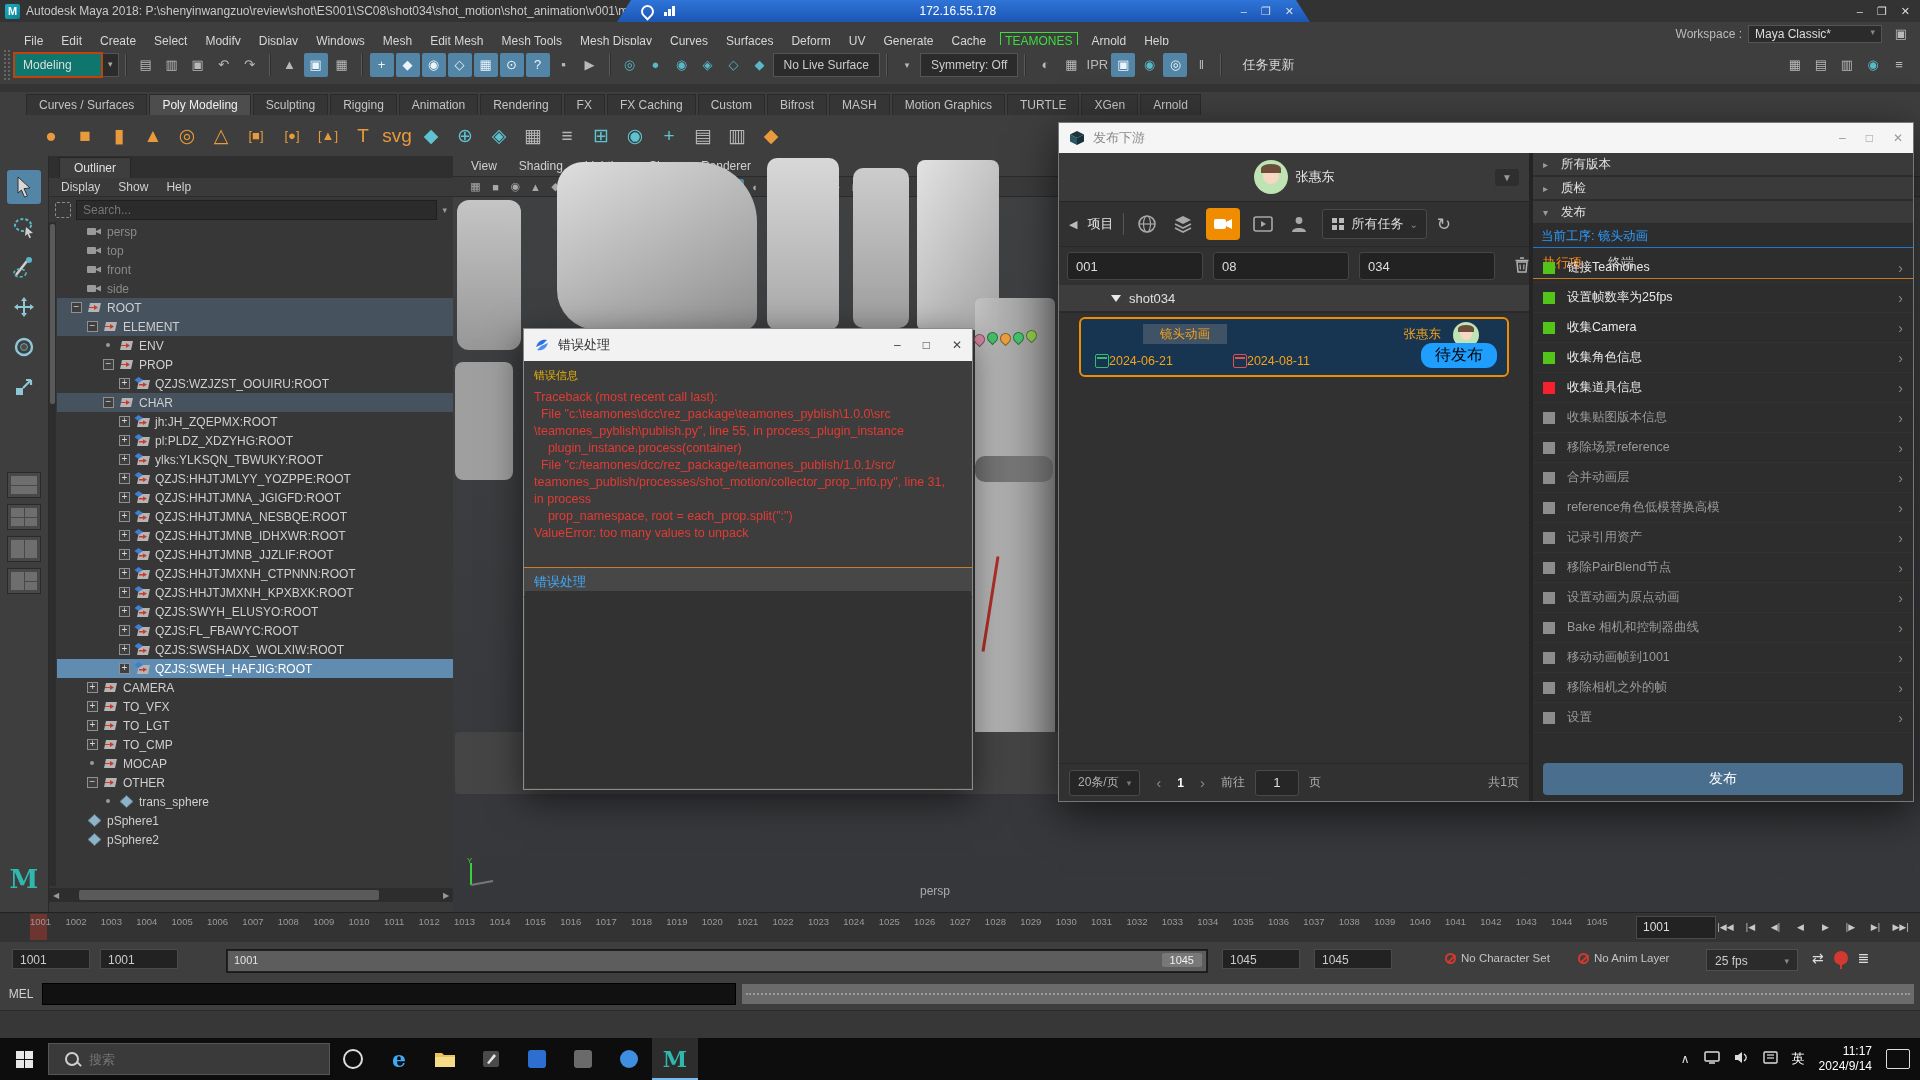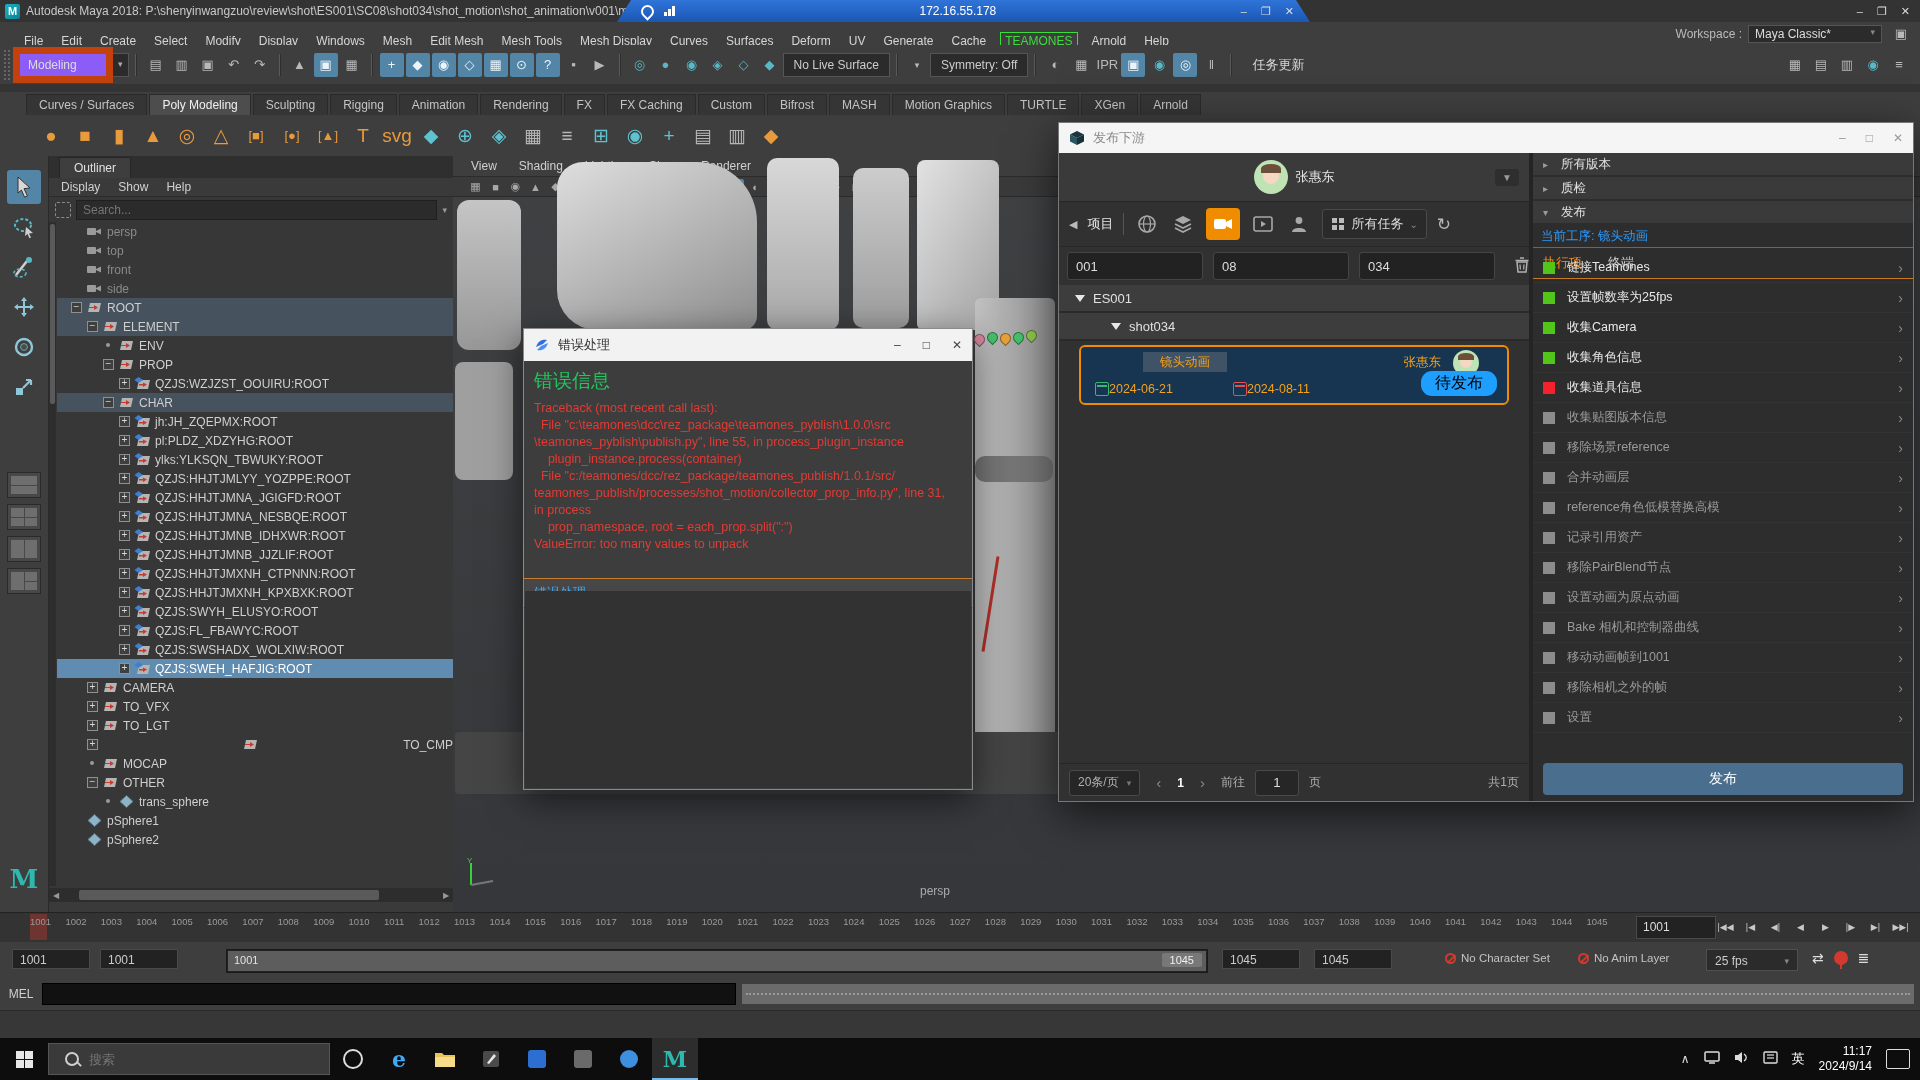--- a/index.html
+++ b/index.html
@@ -27,21 +27,21 @@
   
   #menubar{left:0;top:22px;width:1920px;height:23px;background:#3e3e3e;border-bottom:1px solid #2c2c2c}
   #menus{display:flex;gap:0;padding-left:10px;height:100%;align-items:center}
   #menus li{list-style:none;padding:0 9px;color:#d6d6d6;font-size:12px;white-space:nowrap}
   #menus li.teamones{color:#3ddc3d;border:1px solid #3ddc3d;padding:1px 4px;margin:0 5px}
   #wsgroup{right:6px;top:22px;height:23px;gap:6px}
   #wsbox{background:#2b2b2b;border:1px solid #555;color:#ddd;padding:1px 6px;min-width:120px;font-size:12px;display:flex;justify-content:space-between;gap:8px}
 
   
   #statusbar{left:0;top:45px;width:1920px;height:39px;background:#3e3e3e;border-bottom:1px solid #2c2c2c;display:flex;align-items:center}
-  .modebox{background:#8b5cf6;border:7px solid #c2410c;color:#ddd;height:22px;line-height:22px;padding:0 8px;min-width:70px}
+  .modebox{background:#0f766e;border:2px solid #c2410c;color:#ddd;height:22px;line-height:22px;padding:0 8px;min-width:70px}
   .caretbox{background:#2b2b2b;border:1px solid #555;border-left:none;height:22px;line-height:20px;padding:0 5px;color:#aaa;font-size:9px}
   .tbico{width:24px;height:24px;display:inline-flex;align-items:center;justify-content:center;color:#b9b9b9;
          font-size:13px;border-radius:2px;margin:0 1px}
   .tbico.on{background:#5285a6;color:#eaf4fa}
   .tbico.teal{color:#59b8c6}
   .fieldbox{background:#2b2b2b;border:1px solid #555;color:#ccc;height:22px;line-height:22px;padding:0 10px;font-size:12px}
   #taskupd{color:#d8d8d8;font-size:13px;margin-left:14px}
   #gapstrip{left:0;top:84px;width:1920px;height:8px;background:#343434}
 
   
@@ -108,21 +108,21 @@
   #persp-label{position:absolute;left:467px;bottom:14px;color:#ababab;font-size:12px}
   #axis{position:absolute;left:10px;bottom:18px}
   .pin{position:absolute;width:9px;height:9px;border-radius:50% 50% 50% 0;transform:rotate(-45deg);border:1px solid rgba(0,0,0,.4)}
   #redcurve{position:absolute;width:3px;height:96px;background:#b23028;transform:rotate(9deg)}
 
   
   #errdlg{left:523px;top:328px;width:450px;height:462px;background:#3d3d3d;border:1px solid #8a8a8a;box-shadow:0 10px 34px rgba(0,0,0,.55);box-sizing:border-box}
   #errdlg .tbar{height:32px;background:#f2f2f2;display:flex;align-items:center;padding:0 10px;gap:8px}
   #errdlg .tbar .txt{color:#333;font-size:13px;flex:1}
   #errdlg .tbar .wb{color:#444;font-size:12px;display:flex;gap:22px}
-  #err-info{color:#22c55e;font-size:19px;padding:7px 10px 4px}
+  #err-info{color:#eab308;font-size:11px;padding:7px 10px 4px}
   #err-tb{padding:2px 10px;height:168px}
   .tbline{white-space:pre;color:#e23b33;font-size:12.5px;line-height:17px}
   #err-orange{height:0;border-top:1px solid #c87d2e;margin-top:8px}
   #err-listband{background:#474747;border-bottom:1px solid #272727;padding:5px 10px;color:#3fa7f5;font-size:13px}
   #err-empty{position:absolute;left:1px;right:1px;bottom:1px;top:262px;background:#323232}
 
   
   #pubwin{left:1058px;top:122px;width:856px;height:680px;background:#313131;border:1px solid #777;
           box-shadow:0 12px 40px rgba(0,0,0,.6);box-sizing:border-box}
   #pubwin .tbar{height:30px;background:#f5f5f5;display:flex;align-items:center;padding:0 10px;gap:8px}
@@ -841,21 +841,21 @@
 
           <svg class="i-xf" viewBox="0 0 17 13">
             <path d="M4 2 L15 2 L13 11 L2 11 Z" fill="#b5b5b5"></path>
             <path d="M3 6 L8 6 L8 4 L12 6.5 L8 9 L8 7 L3 7 Z" fill="#c83a2d"></path>
           </svg>
 
         </span>
         <span class="lbl">TO_LGT</span>
       </div>
 
-      <div class="onode xf" style="padding-left: 30px; justify-content: space-between;">
+      <div class="onode xf" style="padding-left: 30px;">
         <span class="exp plus"></span>
         <span class="ico">
 
           <svg class="i-xf" viewBox="0 0 17 13">
             <path d="M4 2 L15 2 L13 11 L2 11 Z" fill="#b5b5b5"></path>
             <path d="M3 6 L8 6 L8 4 L12 6.5 L8 9 L8 7 L3 7 Z" fill="#c83a2d"></path>
           </svg>
 
         </span>
         <span class="lbl">TO_CMP</span>
@@ -1095,24 +1095,20 @@
       <input value="034" style="">
       <span id="pub-trash">
         <svg width="18" height="18" viewBox="0 0 18 18">
             <path d="M4 6 L14 6 L13 16 L5 16 Z" fill="none" stroke="#b0b0b0" stroke-width="1.5"></path>
             <line x1="2.5" y1="4.5" x2="15.5" y2="4.5" stroke="#b0b0b0" stroke-width="1.5"></line>
             <line x1="7" y1="2" x2="11" y2="2" stroke="#b0b0b0" stroke-width="1.5"></line>
             <line x1="7" y1="8.5" x2="7.4" y2="13.5" stroke="#b0b0b0" stroke-width="1.2"></line>
             <line x1="11" y1="8.5" x2="10.6" y2="13.5" stroke="#b0b0b0" stroke-width="1.2"></line>
           </svg>
       </span>
-    </div>
-    <div class="ptree-row" style="padding-left:16px">
-      <span class="tri"></span>
-      <span>ES001</span>
     </div>
     <div class="ptree-row" style="padding-left:52px">
       <span class="tri"></span>
       <span>shot034</span>
     </div>
     <div id="pub-card">
       <span class="chip">镜头动画</span>
       <span class="owner">张惠东</span>
       <div class="avatar"></div>
       <div class="drow">

